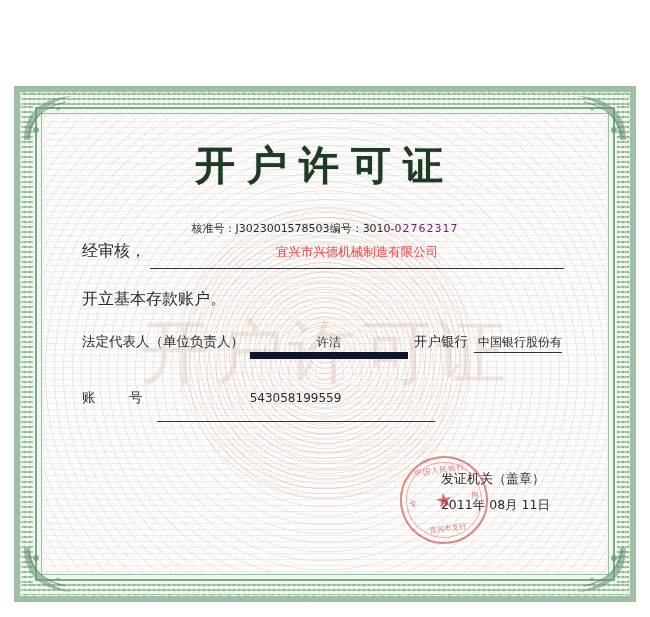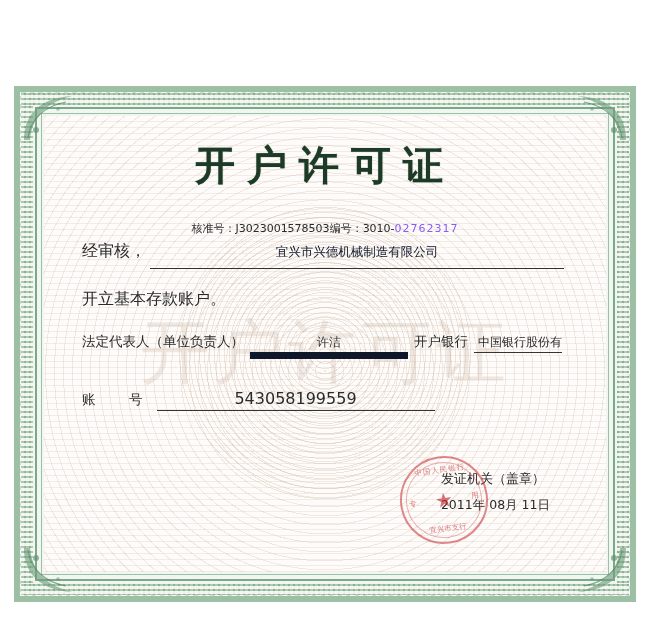--- a/index.html
+++ b/index.html
@@ -176,38 +176,38 @@
 
   .row-approval {
     display: flex;
     justify-content: center;
     align-items: baseline;
     margin-top: 28px;
     font-size: 11px;
   }
   .approval-left { white-space: nowrap; }
   .approval-right { white-space: nowrap; }
-  .num-red { color: #8b5cf6; letter-spacing: 1px; }
+  .num-red { color: #701a75; letter-spacing: 1px; }
 
   .para {
     font-size: 16px;
     line-height: 30px;
     display: flex;
     align-items: baseline;
     flex-wrap: nowrap;
   }
   .para .lead { white-space: nowrap; }
   .fill {
     flex: 1;
     border-bottom: 1px solid #333;
     text-align: center;
     font-size: 12.5px;
     padding: 0 4px 1px 4px;
     margin: 0 4px;
-    color: #0f172a;
+    color: #ef4444;
     white-space: nowrap;
     overflow: hidden;
   }
   .para2 {
     margin-top: 16px;
     font-size: 16px;
     line-height: 28px;
   }
 
   .row-rep {
@@ -243,22 +243,22 @@
     display: flex;
     align-items: baseline;
     margin-top: 30px;
     font-size: 13.5px;
   }
   .row-acct .label { letter-spacing: 10px; white-space: nowrap; }
   .fill-acct {
     width: 270px;
     border-bottom: 1px solid #333;
     text-align: center;
-    font-size: 16px;
-    padding: 0 4px 2px 4px;
+    font-size: 12px;
+    padding: 0 4px 16px 4px;
     margin-left: 4px;
     overflow: hidden;
     white-space: nowrap;
   }
 
   .issuer {
     position: absolute;
     right: 56px;
     bottom: 54px;
     text-align: left;

